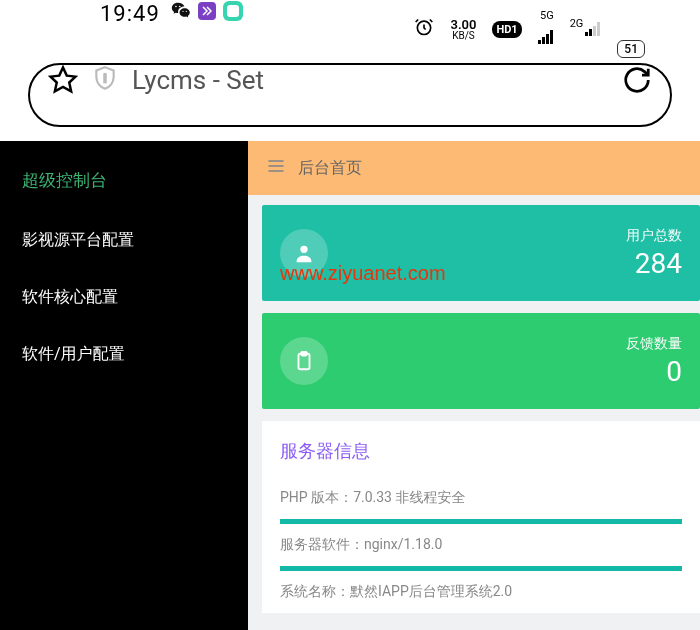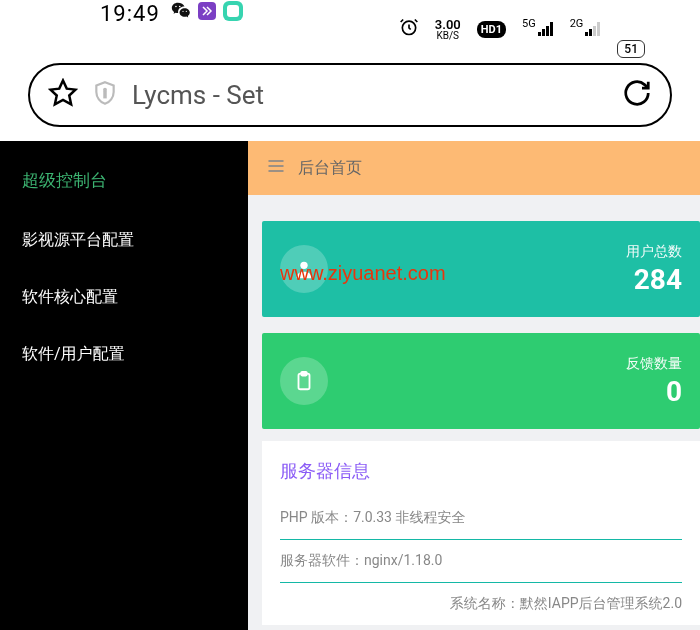--- a/index.html
+++ b/index.html
@@ -65,21 +65,20 @@
       margin-top: 40px;
     }
     .url-bar-wrap {
       padding: 8px 28px 14px 28px;
     }
     .url-bar {
       border: 2.5px solid #000;
       border-radius: 32px;
       height: 64px;
       display: flex;
-      align-items: center;
       padding: 0 18px;
       gap: 14px;
     }
     .url-text {
       flex: 1;
       font-size: 26px;
       color: #555;
       font-weight: 400;
     }
     .app-area {
@@ -123,53 +122,52 @@
     }
     .stat-card {
       height: 96px;
       border-radius: 2px;
       display: flex;
       align-items: center;
       padding: 0 18px 0 18px;
       color: #fff;
       margin-bottom: 12px;
       position: relative;
-      margin-top: 16px;
     }
     .stat-teal { background: #1ebfa5; }
     .stat-green { background: #2ecc71; }
     .stat-icon {
       width: 48px;
       height: 48px;
       border-radius: 50%;
       background: rgba(255,255,255,0.22);
       display: flex;
       align-items: center;
       justify-content: center;
     }
     .stat-right {
       margin-left: auto;
       text-align: right;
     }
     .stat-label { font-size: 14px; opacity: 0.95; }
-    .stat-value { font-size: 28px; font-weight: 700; margin-top: 2px; }
+    .stat-value { font-size: 28px; font-weight: 400; margin-top: 2px; }
     .info-panel {
       background: #fff;
       padding: 18px 18px 0 18px;
     }
     .info-title {
       font-size: 18px;
       color: #8b5cf6;
       margin-bottom: 14px;
     }
     .info-row {
       font-size: 14px;
       color: #888;
       padding: 12px 0;
-      border-bottom: 1px solid #14b8a6;
+      border-bottom: 5px solid #14b8a6;
     }
     .watermark {
       position: absolute;
       top: 262px;
       left: 280px;
       color: #e8350d;
       font-size: 20px;
       font-weight: 400;
       pointer-events: none;
       z-index: 100;
@@ -207,21 +205,21 @@
       <svg width="20" height="20" viewBox="0 0 24 24" fill="none" stroke="#000" stroke-width="2">
           <circle cx="12" cy="13" r="8"></circle>
           <path d="M12 9v4l2 2M5 3l-3 3M22 6l-3-3"></path>
         </svg>
     </span>
     <div class="kbs-wrap">
       <span class="kbs-top">3.00</span>
       <span>KB/S</span>
     </div>
     <span class="hd-badge">HD1</span>
-    <span style="display:flex;align-items:flex-end;gap:2px;font-size:10px;">
+    <span style="display:flex;align-items:flex-end;gap:2px;font-size:10px;flex-direction:column;">
       <span style="position:relative;top:-6px;font-size:11px;">5G</span>
       <svg width="16" height="14" viewBox="0 0 16 14">
           <rect x="0" y="10" width="3" height="4" fill="#000"></rect>
           <rect x="4" y="7" width="3" height="7" fill="#000"></rect>
           <rect x="8" y="4" width="3" height="10" fill="#000"></rect>
           <rect x="12" y="0" width="3" height="14" fill="#000"></rect>
         </svg>
     </span>
     <span style="display:flex;align-items:flex-end;gap:2px;font-size:10px;">
       <span style="position:relative;top:-6px;font-size:11px;">2G</span>
@@ -308,21 +306,21 @@
       </div>
 
       <div class="info-panel">
         <div class="info-title">服务器信息</div>
         <div class="info-row">
           <span>PHP 版本：</span><span>7.0.33 非线程安全</span>
         </div>
         <div class="info-row">
           <span>服务器软件：</span><span>nginx/1.18.0</span>
         </div>
-        <div class="info-row" style="border-bottom:none;text-align:right;">
+        <div class="info-row" style="border-bottom:none;">
           <span>系统名称：</span><span>默然IAPP后台管理系统2.0</span>
         </div>
       </div>
     </div>
   </div>
 </div>
 
 <div class="watermark">www.ziyuanet.com</div>
 
 </body></html>

